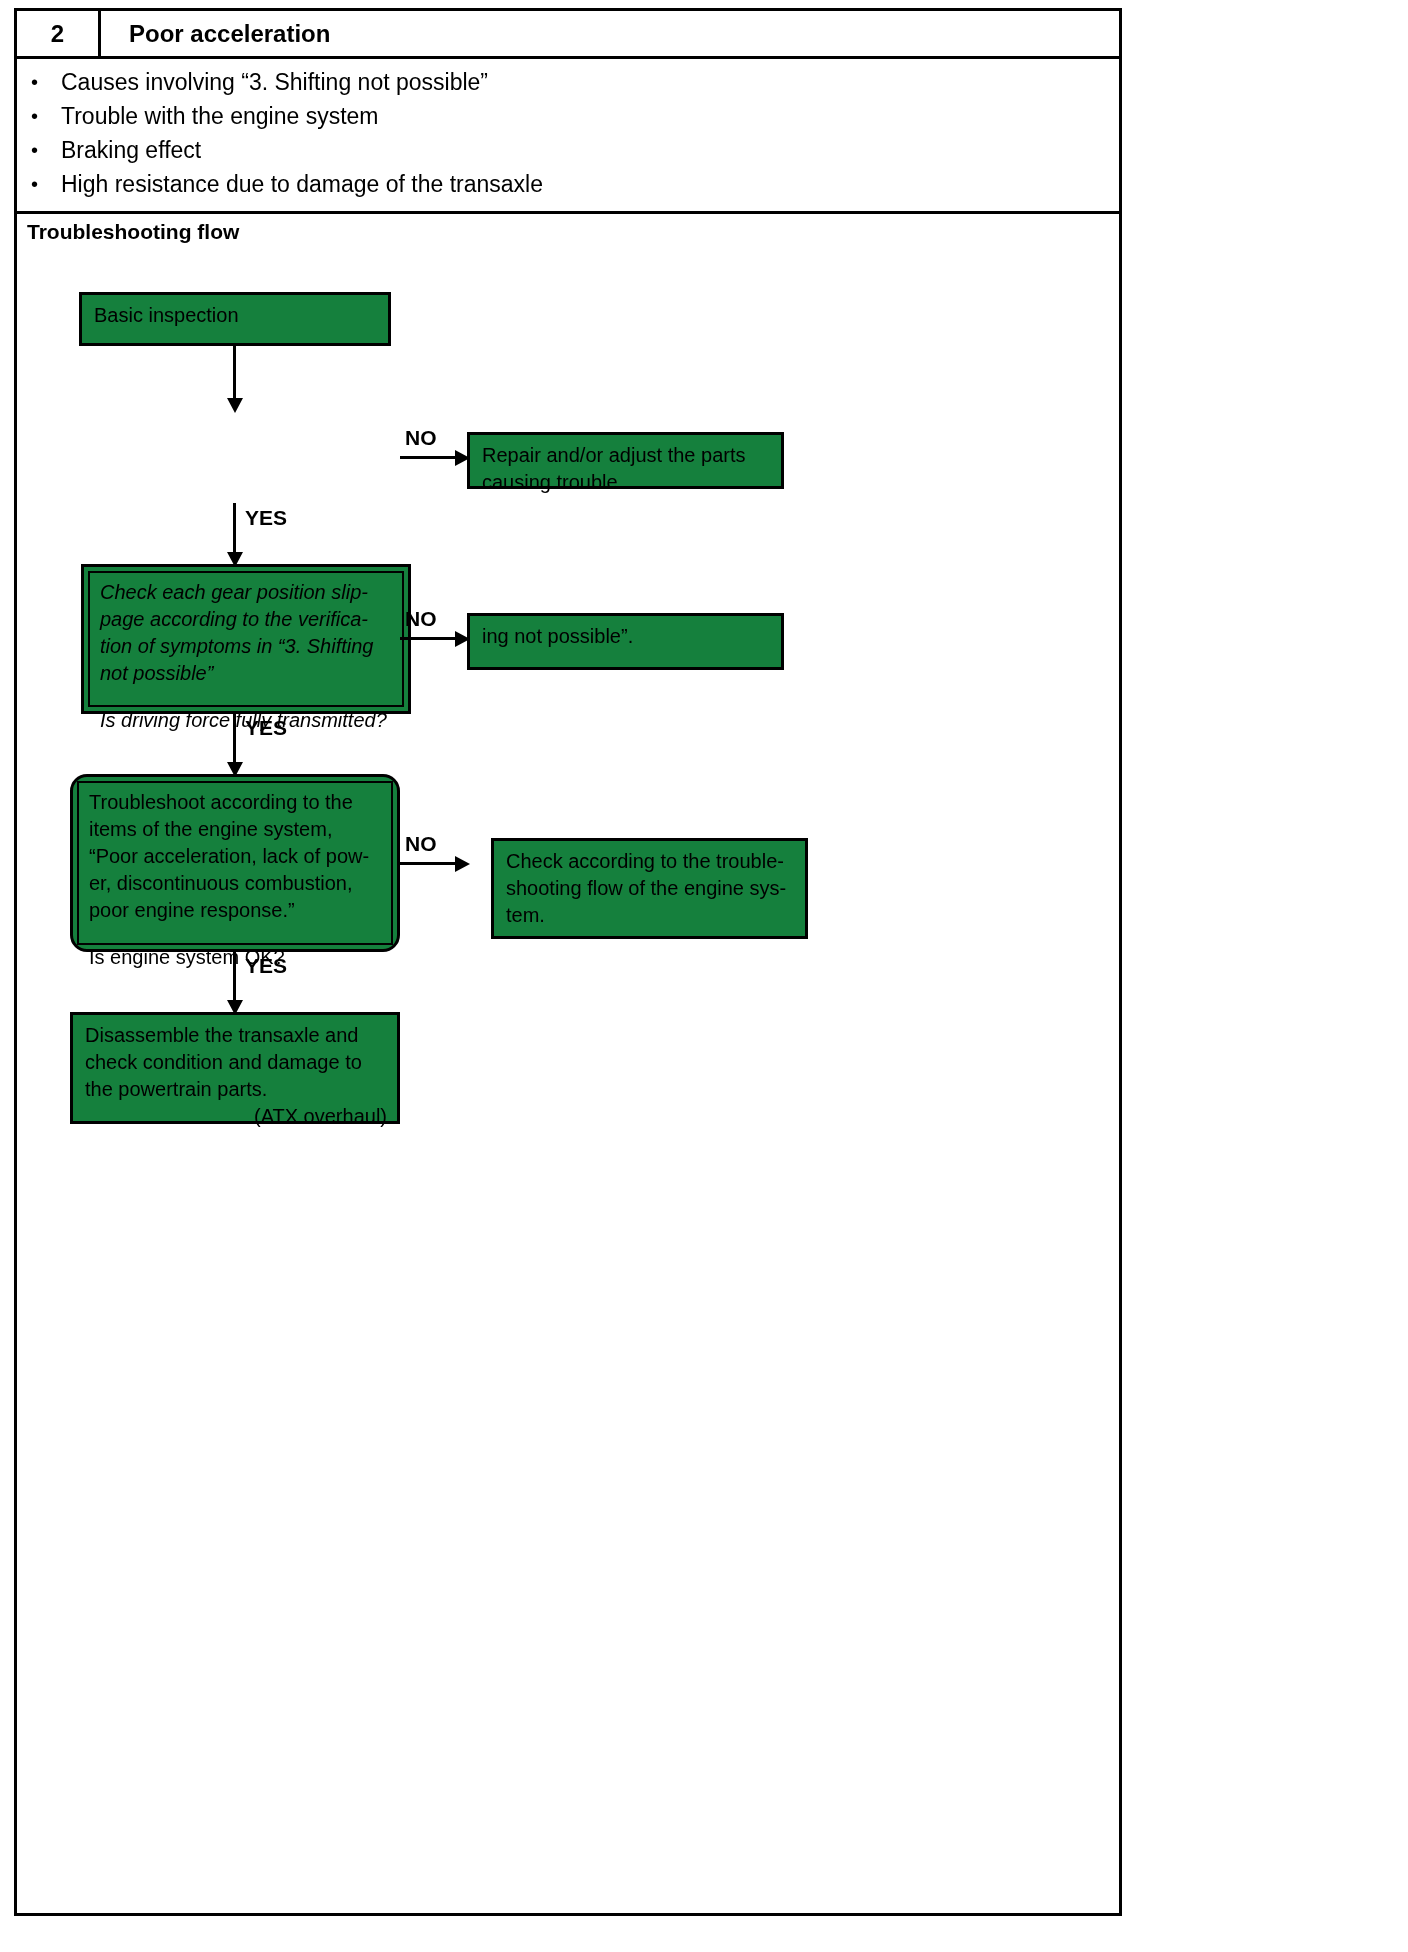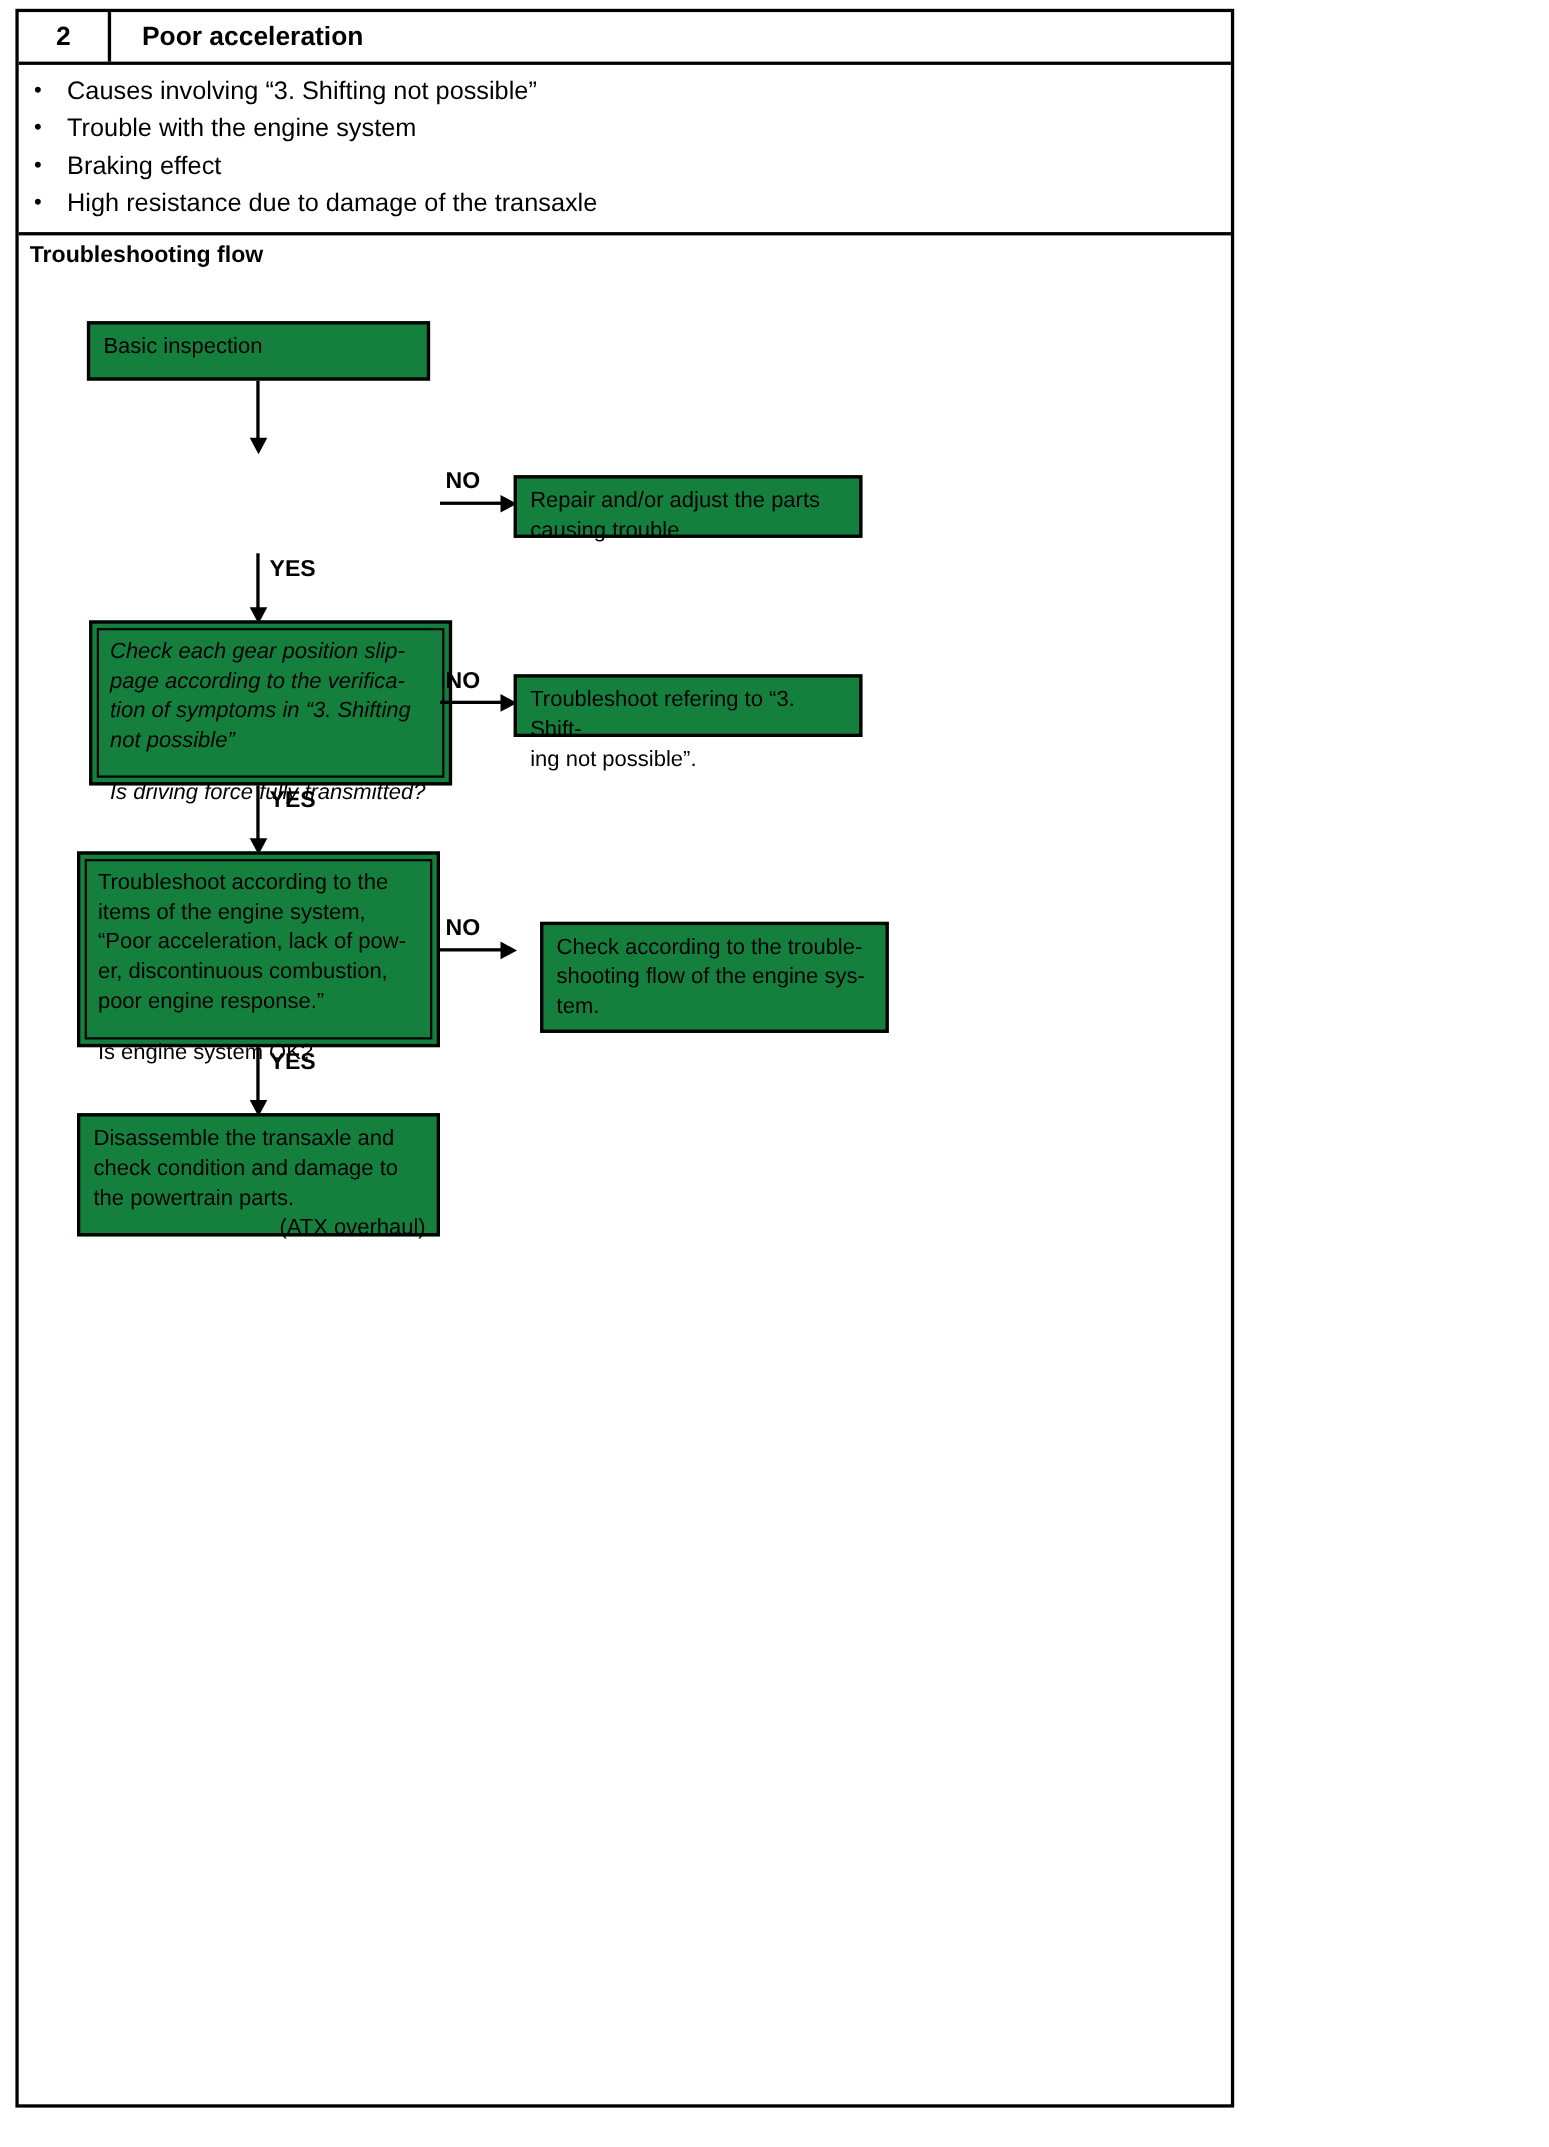--- a/index.html
+++ b/index.html
@@ -219,30 +219,29 @@
         <div>Is driving force fully transmitted?</div>
       </div>
     </div>
 
     <div class="hline" style="left:383px; top:393px; width:62px;"></div>
     <div class="arrow-right" style="left:438px; top:387px;"></div>
     <div class="lbl" style="left:388px; top:363px;">NO</div>
 
     <div class="fbox" style="left:450px; top:369px; width:317px; height:57px;">
       <div class="inner">
-        <div>Troubleshoot refering to “3. Shift-</div>
         <div>ing not possible”.</div>
       </div>
     </div>
 
     <div class="vline" style="left:216px; top:470px; height:56px;"></div>
     <div class="arrow-down" style="left:210px; top:518px;"></div>
     <div class="lbl" style="left:228px; top:472px;">YES</div>
 
-    <div class="fbox decision" style="left:53px; top:530px; width:330px; height:178px;">
+    <div class="fbox decision" style="left:53px; top:530px; width:330px; height:178px;border-radius:17px;">
       <div class="dbl">
         <div>Troubleshoot according to the</div>
         <div>items of the engine system,</div>
         <div>“Poor acceleration, lack of pow-</div>
         <div>er, discontinuous combustion,</div>
         <div>poor engine response.”</div>
         <div class="q-gap"></div>
         <div>Is engine system OK?</div>
       </div>
     </div>

